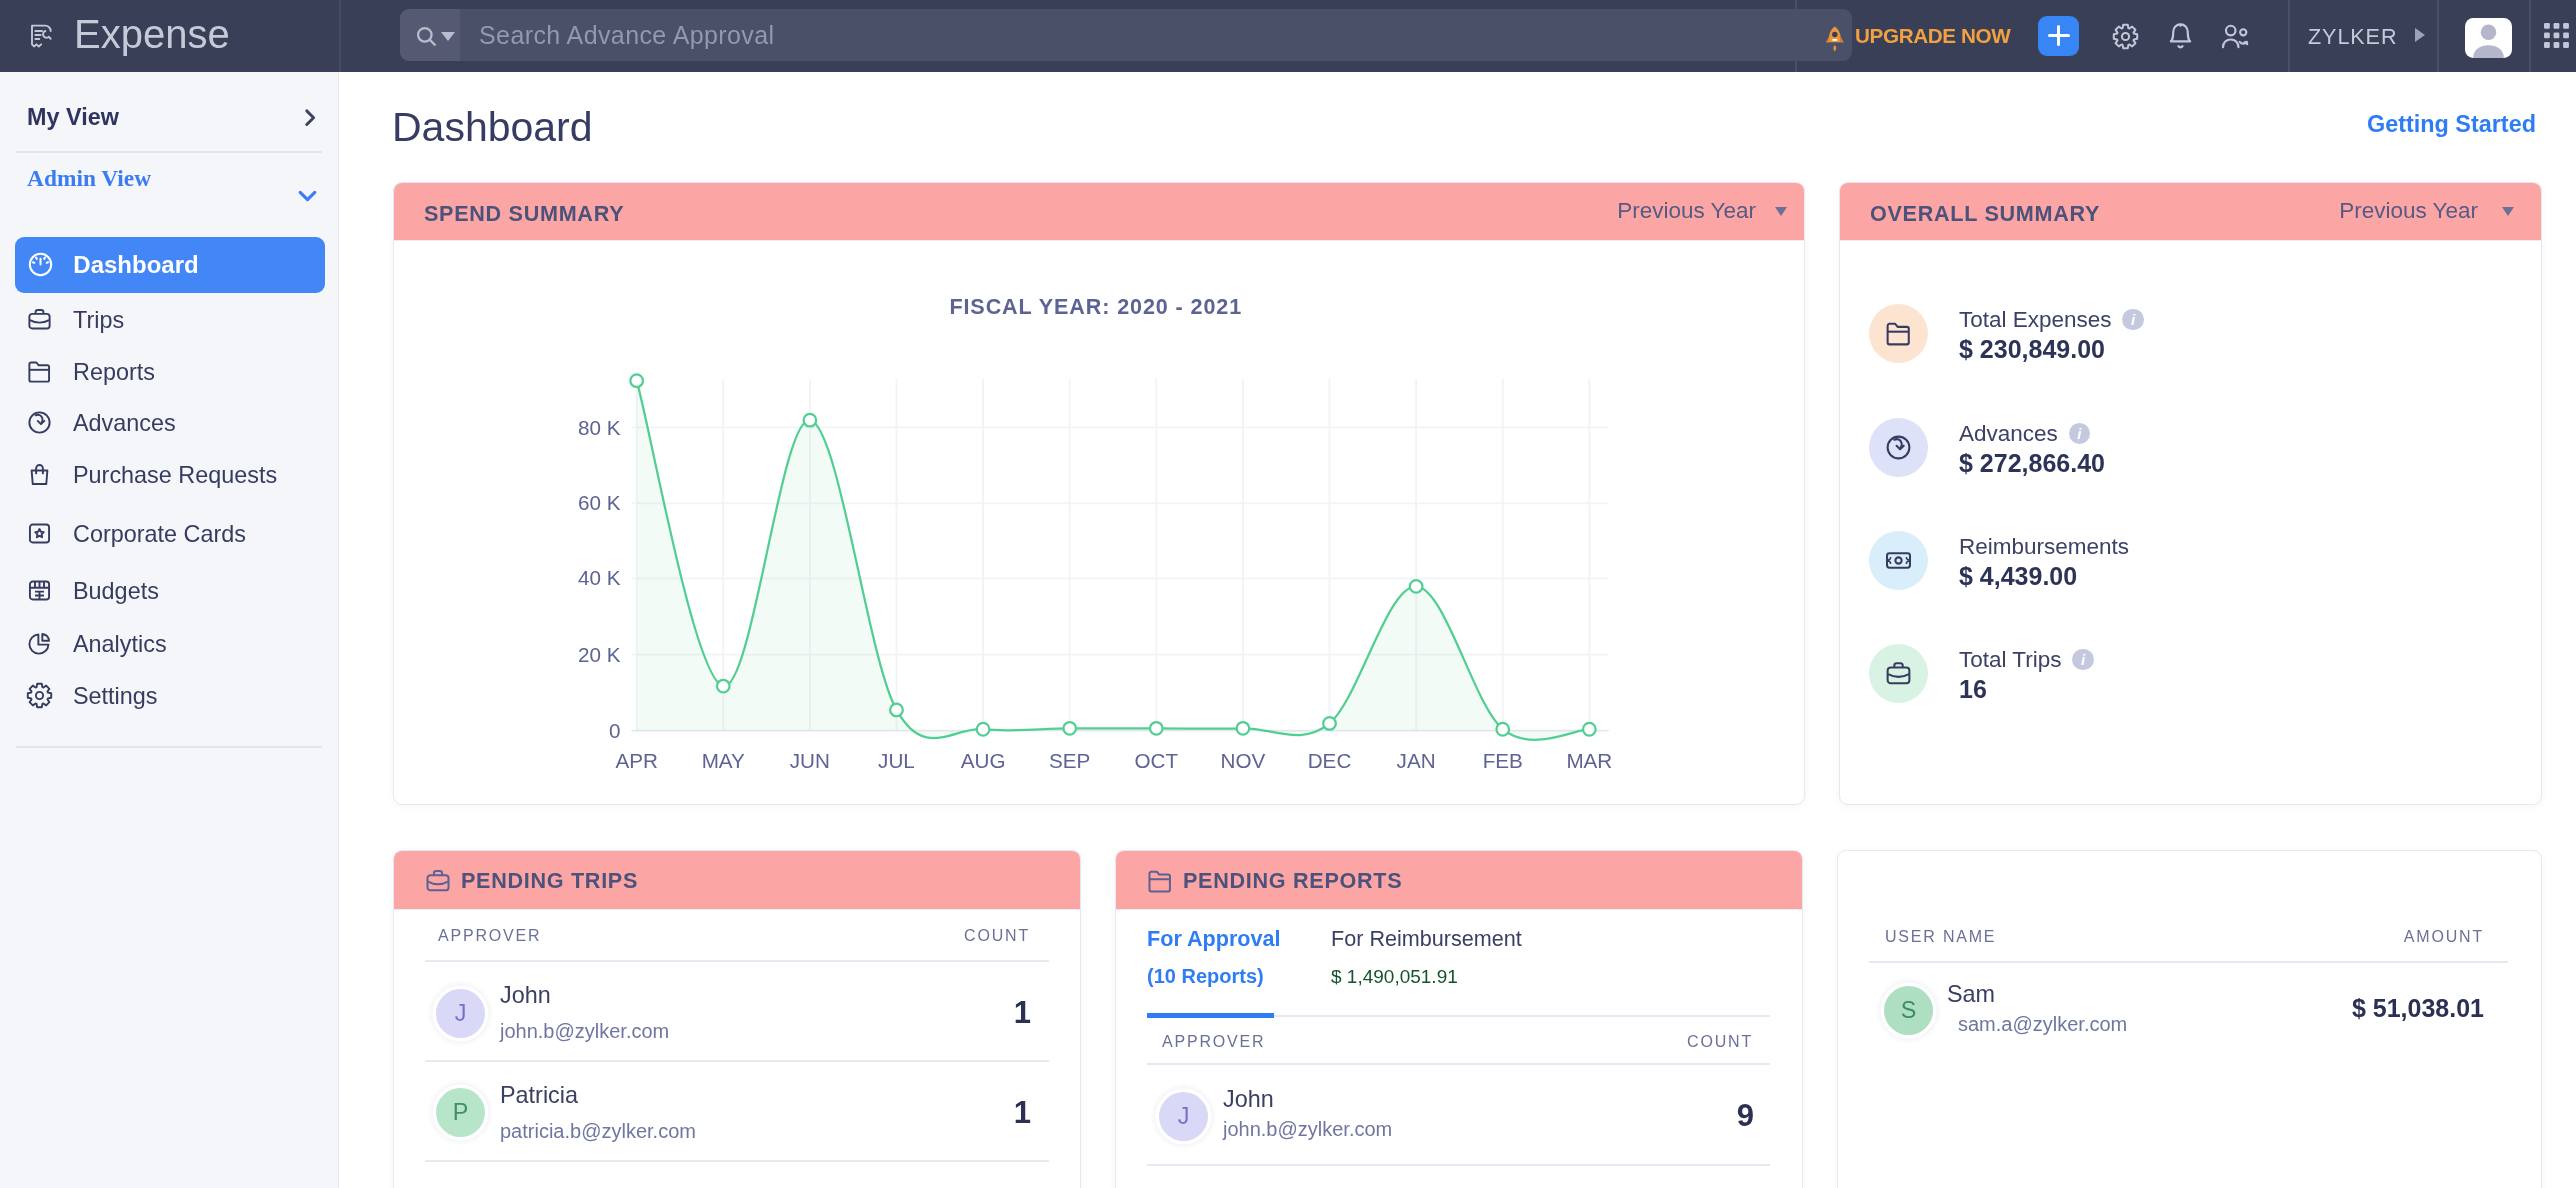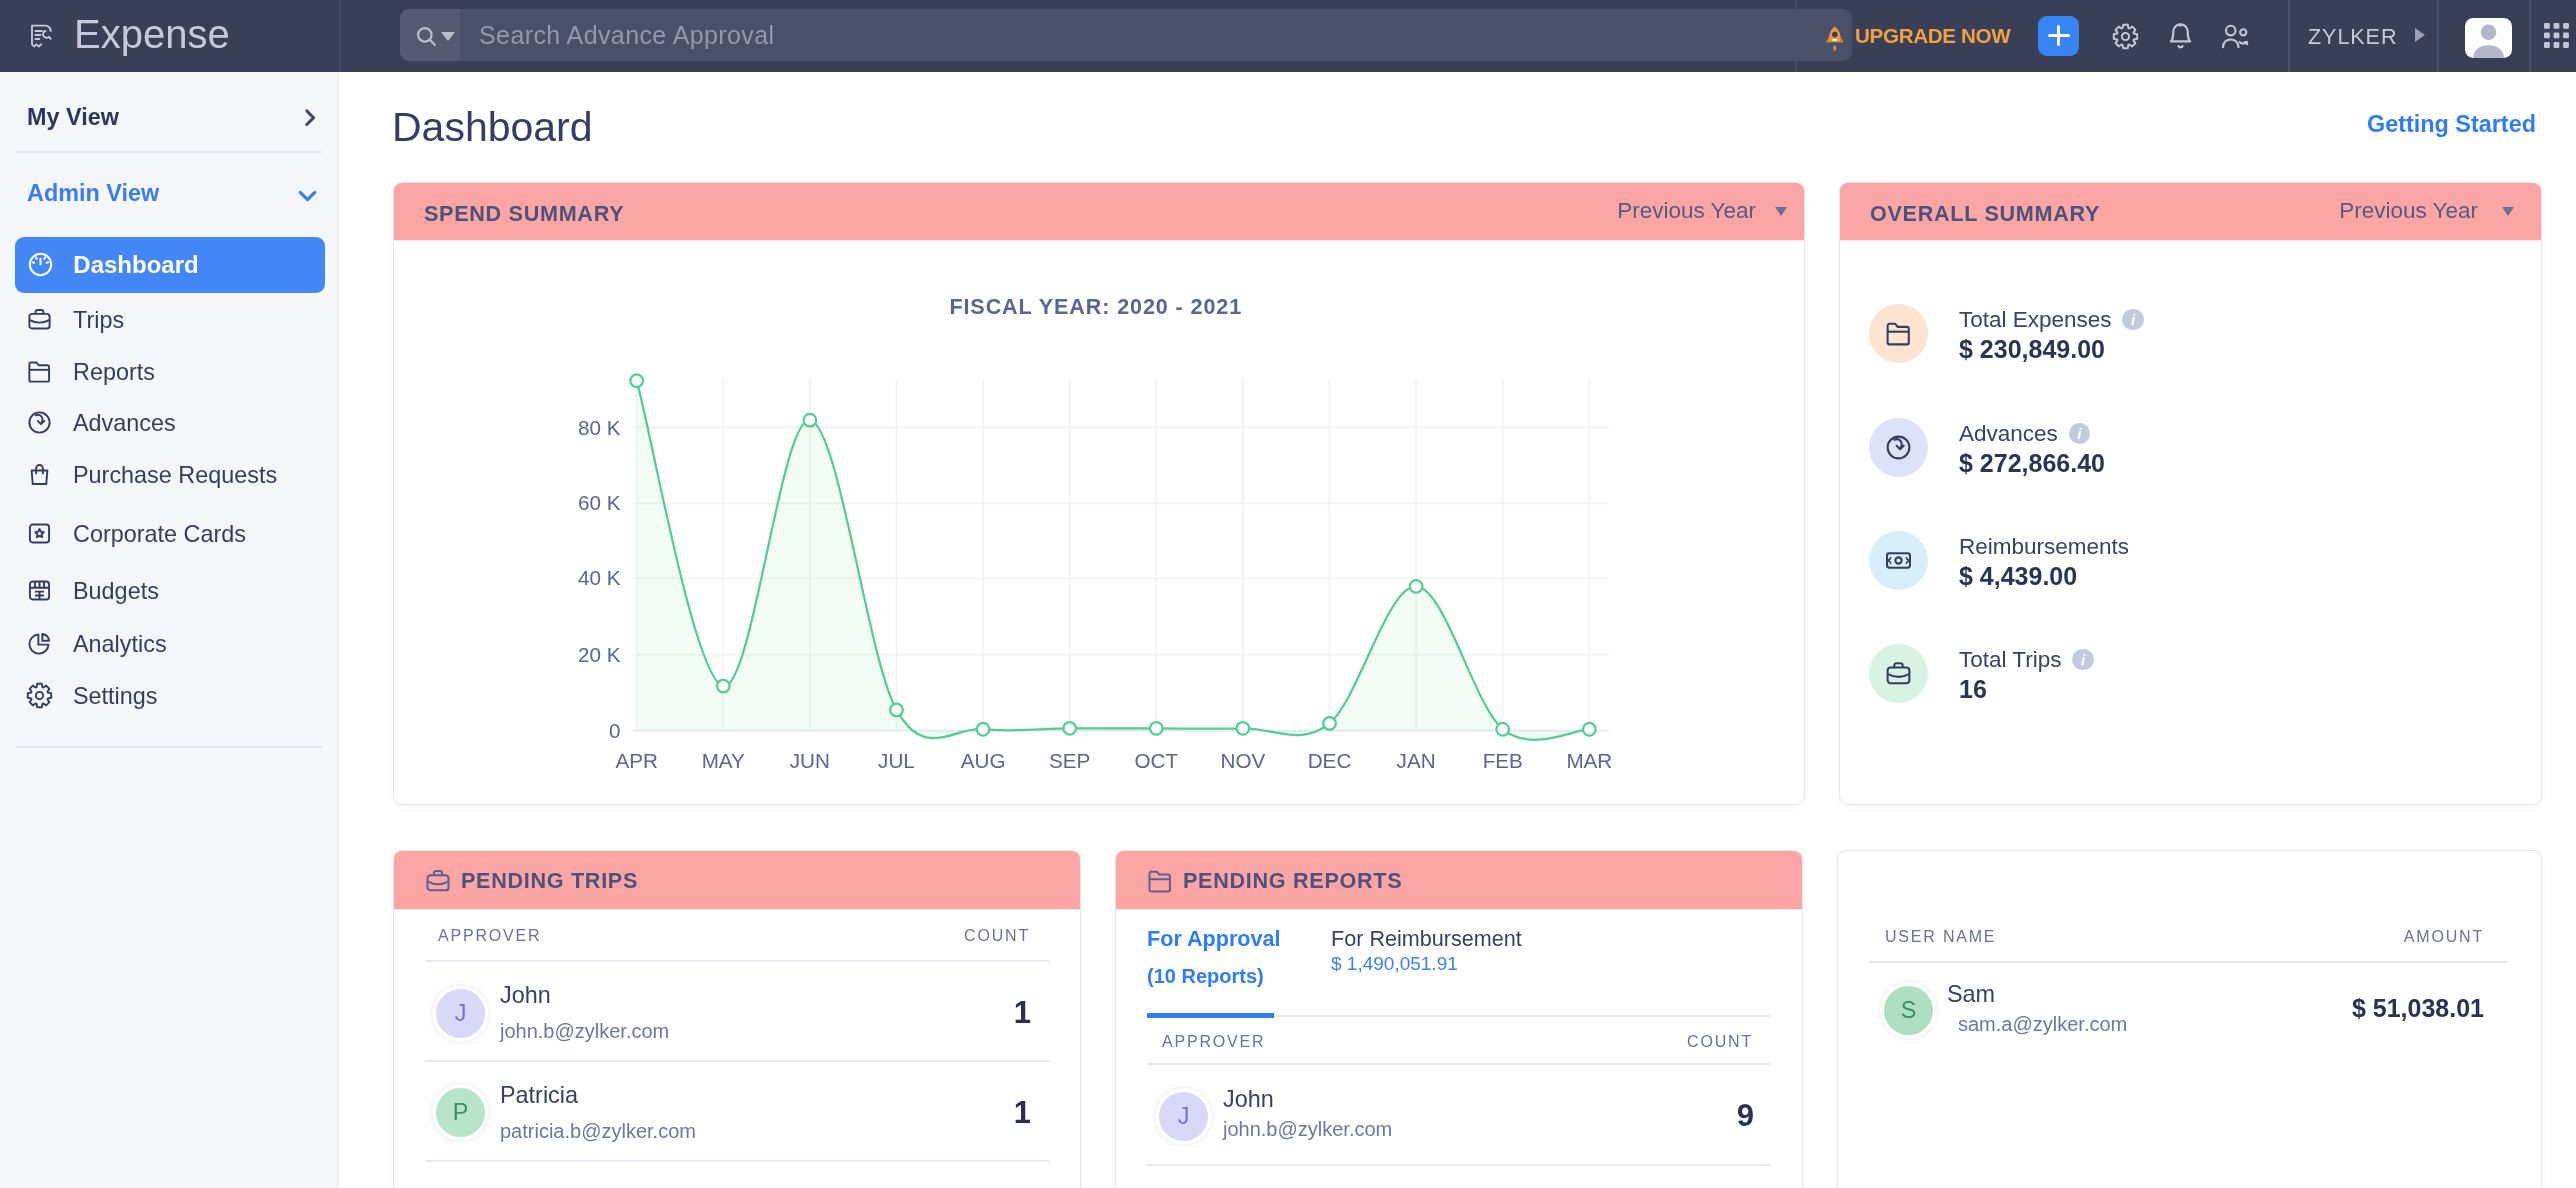--- a/index.html
+++ b/index.html
@@ -123,21 +123,21 @@
       <rect x="21.4" y="21.4" width="6.5" height="6.5" rx="1.4"></rect>
   </svg>
 </div>
 
 <div class="sidebar">
   <div class="snav" style="left:27px; top:32px;">My View</div>
   <svg class="abs" style="left:298px;top:34px" width="23.4" height="23.4" viewBox="0 0 24 24" fill="none" stroke="#3c4265" stroke-width="3" stroke-linecap="round" stroke-linejoin="round">
       <path d="M9 5 l7 7 -7 7"></path>
     </svg>
   <div class="sdiv" style="top:79px;"></div>
-  <div class="snav" style="left:27px; top:108px; color:#3b7cf5;">Admin View</div>
+  <div class="snav" style="left:27px; top:93px; color:#3b7cf5;font-family:Liberation Serif, serif;">Admin View</div>
   <svg class="abs" style="left:295px;top:111px" width="25" height="25" viewBox="0 0 24 24" fill="none" stroke="#3b7cf5" stroke-width="3" stroke-linecap="round" stroke-linejoin="round">
       <path d="M5 9 l7 7 7-7"></path>
     </svg>
   <div class="active-item">
     <svg width="27" height="27" viewBox="0 0 24 24" fill="none" stroke="#fff" stroke-width="1.8" stroke-linecap="round">
       <circle cx="12" cy="12" r="9.5"></circle>
         <path d="M12 12 L12 6.8"></path>
         <path d="M5.2 10 l1.3.5 M18.8 10 l-1.3.5 M8 5.8 l.7 1.2 M16 5.8 l-.7 1.2"></path>
     </svg>
     <span>Dashboard</span>
@@ -346,21 +346,21 @@
   <div class="card-h" style="height:59px;">
     <svg class="abs" style="left:30px;top:16px;" width="28" height="28" viewBox="0 0 24 24" fill="none" stroke="#5b6190" stroke-width="1.7" stroke-linejoin="round">
       <path d="M3 19.5 V5.5 a1.5 1.5 0 0 1 1.5-1.5 h4.8 l2 2.5 H19 a1.5 1.5 0 0 1 1.5 1.5 v11.5 a1.5 1.5 0 0 1-1.5 1.5 H4.5 A1.5 1.5 0 0 1 3 19.5 Z"></path>
       <path d="M3 10.5 h17.5"></path>
     </svg>
     <div class="card-title" style="left:67px; top:17px;">PENDING REPORTS</div>
   </div>
   <div class="abs" style="left:31px; top:75px; font-size:21.6px; font-weight:bold; color:#2e7df5;">For Approval</div>
   <div class="abs" style="left:31px; top:114px; font-size:20px; font-weight:bold; color:#2e7df5;">(10 Reports)</div>
   <div class="abs" style="left:215px; top:75px; font-size:21.6px; color:#3a4063;">For Reimbursement</div>
-  <div class="abs" style="left:215px; top:102px; font-size:19px; color:#3b82f6;">$ 1,490,051.91</div>
+  <div class="abs" style="left:215px; top:115px; font-size:19px; color:#14532d;">$ 1,490,051.91</div>
   <div class="abs" style="left:31px; top:164px; width:623px; height:1.8px; background:#e7e9f2;"></div>
   <div class="abs" style="left:31px; top:162px; width:127px; height:5.4px; background:#2e7df5;"></div>
   <div class="tcolh" style="left:46px; top:182px;">APPROVER</div>
   <div class="tcolh" style="right:49px; top:182px;">COUNT</div>
   <div class="tdiv" style="left:31px; top:212px; width:623px;"></div>
   <div class="av" style="left:43px; top:241px; background:#d9d9f7; color:#7672c9;">J</div>
   <div class="nm" style="left:107px; top:235px;">John</div>
   <div class="em" style="left:107px; top:267px;">john.b@zylker.com</div>
   <div class="cnt" style="right:48px; top:247px;">9</div>
   <div class="tdiv" style="left:31px; top:313px; width:623px;"></div>

